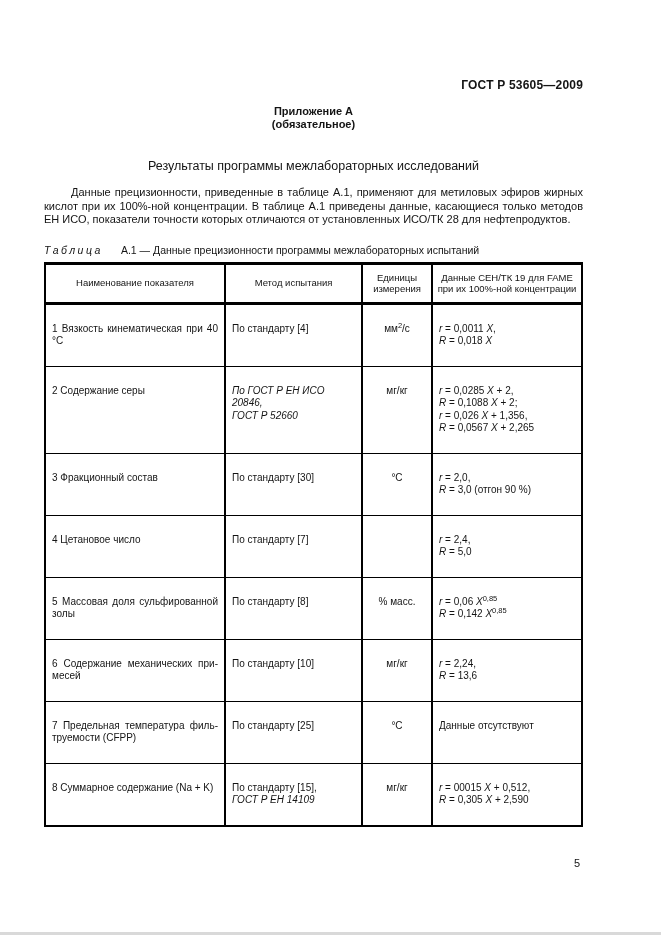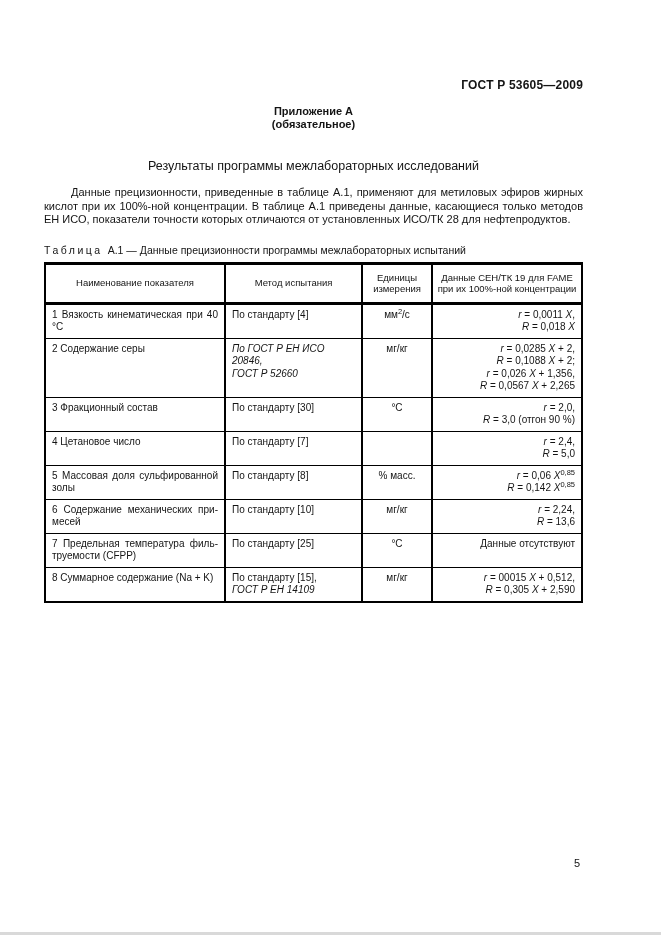--- a/index.html
+++ b/index.html
@@ -15,43 +15,43 @@
   }
   .appendix{margin-top:13px;text-align:center;font-weight:bold;font-size:11px;line-height:13px;}
   .section-title{
     margin:28px 0 0 0;text-align:center;font-weight:normal;font-size:12.5px;
   }
   .intro{
     margin:13px 0 0 0;font-size:11px;line-height:13.5px;text-align:justify;
     text-indent:27px;
   }
   .tbl-caption{margin-top:17px;font-size:10.5px;}
-  .tbl-caption .spaced{letter-spacing:2.5px;margin-right:5px;}
+  .tbl-caption .spaced{letter-spacing:2.5px;margin-right:18px;font-style:italic;}
   table.precision{
     margin-top:6px;border-collapse:collapse;table-layout:fixed;width:539px;
     font-size:10px;line-height:12.5px;
   }
   table.precision{border:2px solid #000;border-top-width:3px;}
   table.precision th,table.precision td{
     border-left:2px solid #000;border-right:2px solid #000;
-    padding:4px 6px;vertical-align:top;overflow:hidden;
+    padding:18px 6px;vertical-align:top;overflow:hidden;
   }
   table.precision thead th{
     border-bottom:3px solid #000;font-weight:normal;font-size:9.5px;
     line-height:11.5px;text-align:center;vertical-align:middle;height:33px;
     padding:2px 4px;
   }
   table.precision tbody td{border-top:1px solid #000;border-bottom:1px solid #000;}
   table.precision tbody tr{height:31px;}
   table.precision tbody tr.tall{height:52px;}
   table.precision tbody tr.med{height:32px;}
   col.c0{width:180px;}col.c1{width:137px;}col.c2{width:70px;}col.c3{width:150px;}
   td.cell-name{text-align:justify;padding-right:5px;}
   td.cell-units{text-align:center;padding-left:2px;padding-right:2px;}
-  td.cell-data{padding-left:8px;text-align:right;}
+  td.cell-data{padding-left:8px;}
   sup{font-size:7.5px;line-height:0;}
   .it{font-style:italic;}
   .page-number{position:absolute;top:841px;right:3px;font-size:11px;}
   .scan-edge{position:absolute;left:0;bottom:0;width:661px;height:3px;background:#d9d9d9;}
 </style>
 </head>
 <body>
 
 <div class="page">
 

